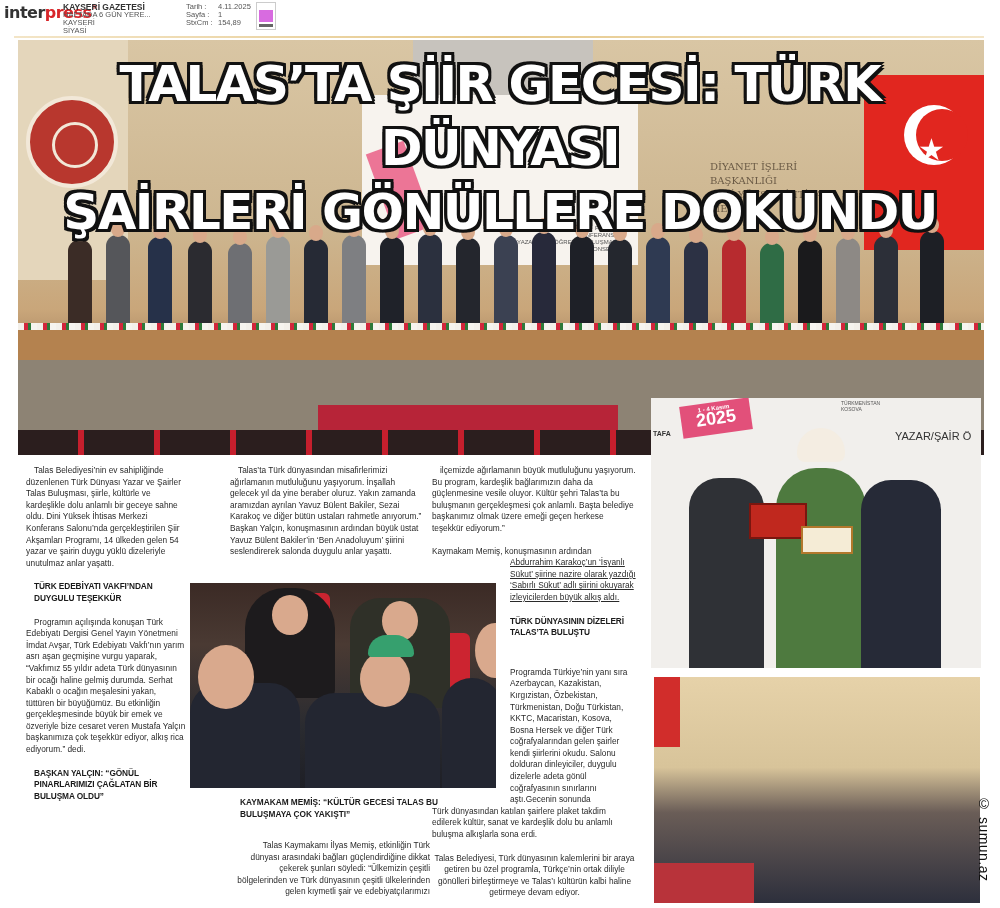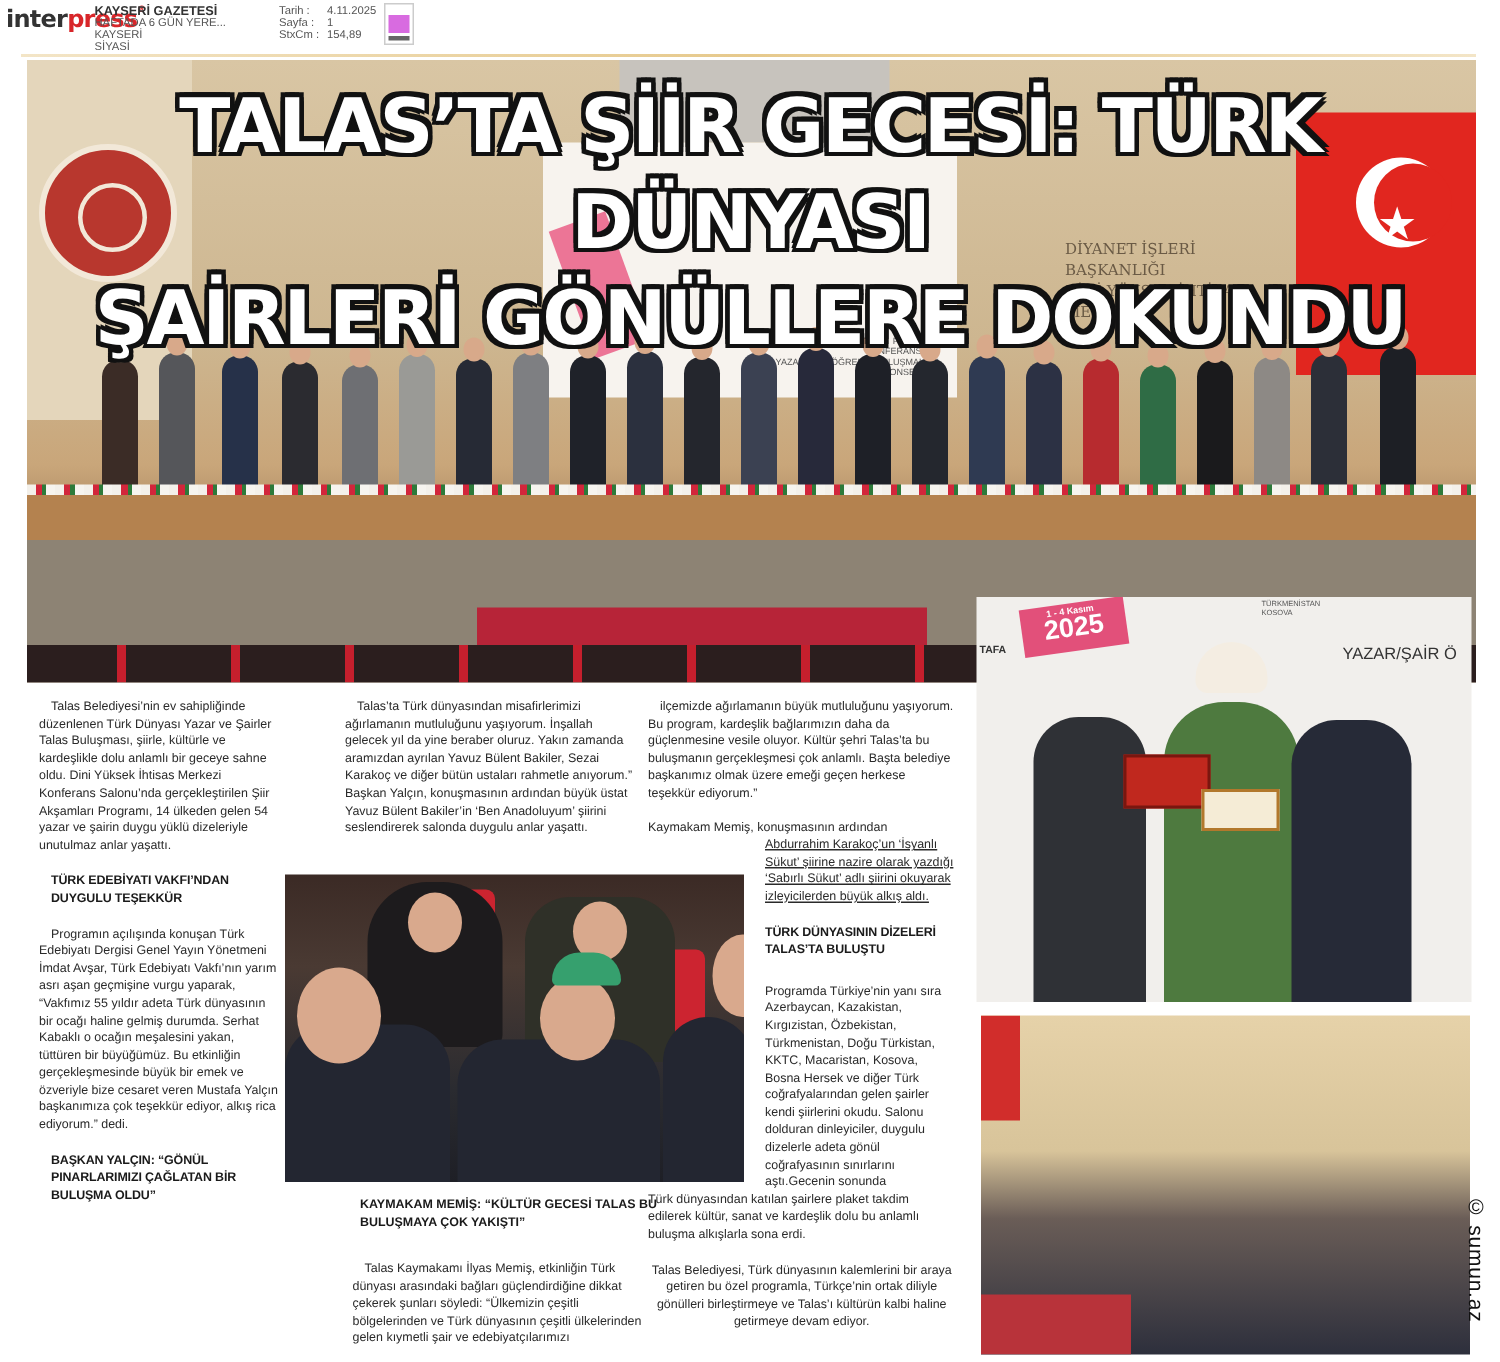--- a/index.html
+++ b/index.html
@@ -85,29 +85,29 @@
   .col1 { left: 26px; top: 465px; width: 160px; }
   .col1 .s1 { margin-bottom: 12px; }
   .col1 h3 { padding-left: 8px; margin-bottom: 12px; }
   .col1 .s2 { margin-bottom: 12px; }
   .col1 .h2 { margin-bottom: 12px; }
 
   .col2 { left: 230px; top: 465px; width: 195px; }
   .col3 { left: 432px; top: 465px; width: 205px; }
   .col3 .s2 { margin-top: 11px; text-indent: 0; }
   .col3 .indent { padding-left: 78px; text-indent: 0; text-decoration: underline; }
-  .col3 h3 { padding-left: 78px; margin: 12px 0 16px 0; }
+  .col3 h3 { padding-left: 78px; margin: 12px 0 28px 0; }
   .col3 .s3 { padding-left: 78px; text-indent: 0; }
   .col3 .s3b { text-indent: 0; }
   .col3 .s4 { margin-top: 12px; text-align: center; text-indent: 0; }
 
   .caption { position: absolute; left: 240px; top: 797px; width: 200px; }
   .caption h3 { font-size: 8.3px; line-height: 11.6px; font-weight: bold; color: #1a1a1a; }
   .col2b { position: absolute; left: 235px; top: 840px; width: 195px; font-size: 8.3px; line-height: 11.6px; color: #2a2a2a; }
-  .col2b p { text-indent: 8px; }
+  .col2b p { text-indent: 8px; text-align: right; }
 
   .watermark { position: absolute; left: 976px; top: 796px; writing-mode: vertical-rl; font-size: 14px; color: #111; letter-spacing: 0.5px; }
 </style>
 </head>
 <body>
 
 <div class="clip-header">
   <div class="logo">
     <span class="inter">inter</span><span class="press">press</span><span class="reg">®</span>
   </div>

